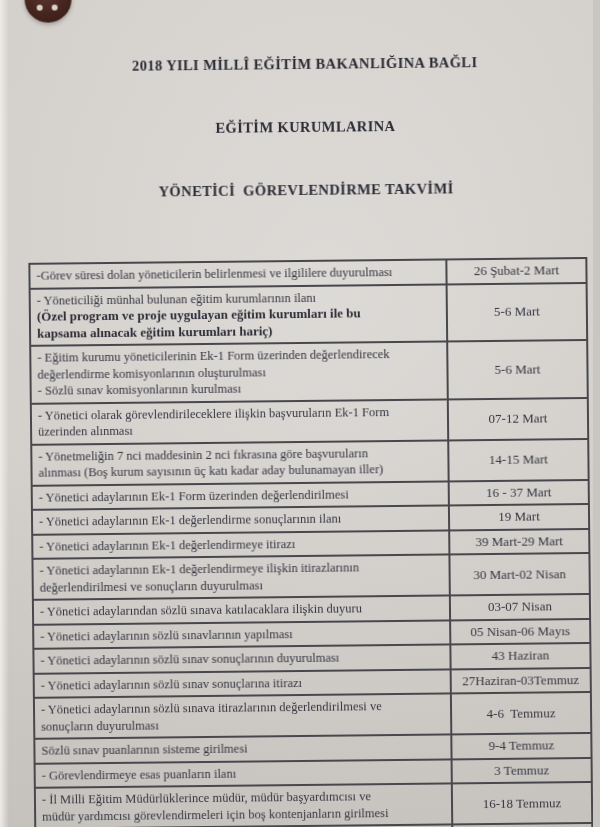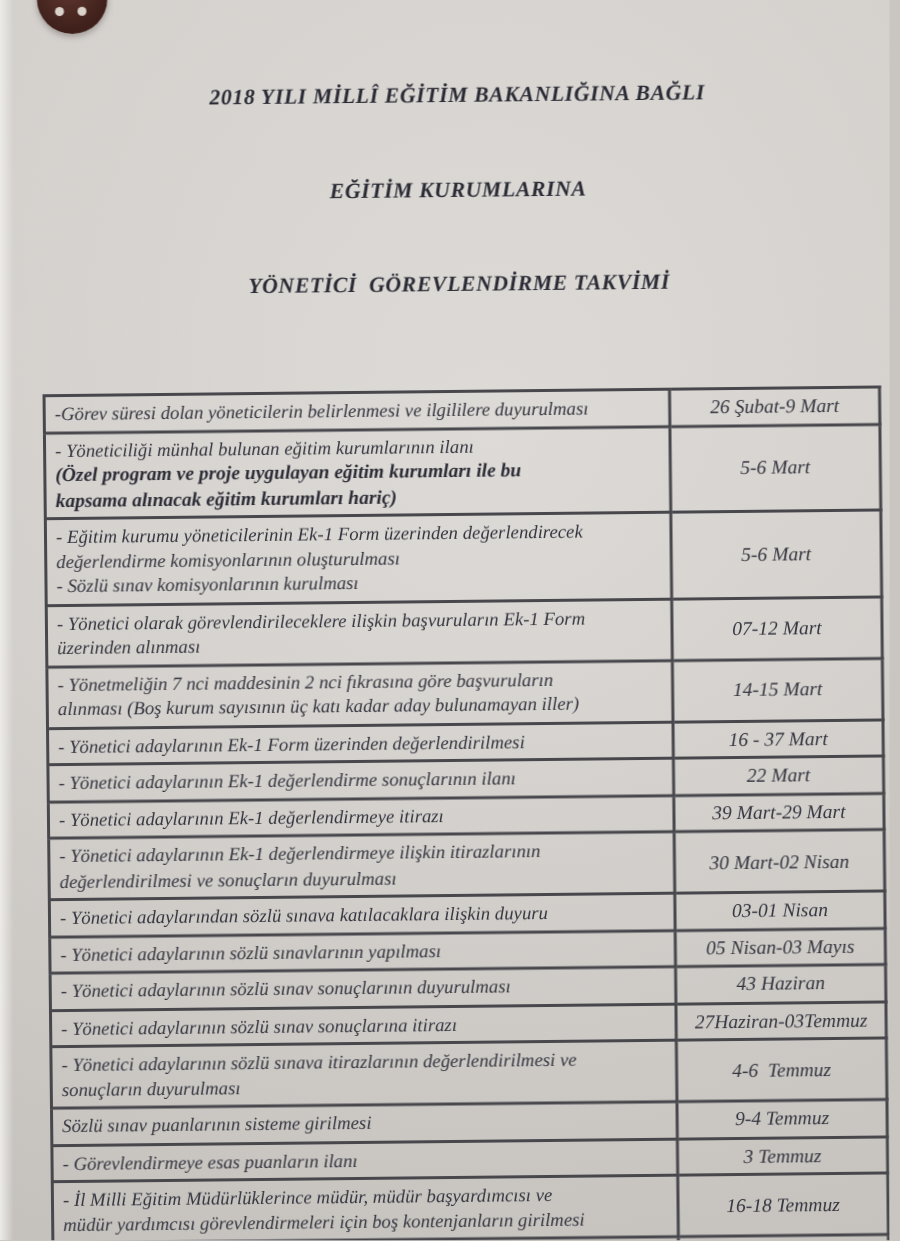--- a/index.html
+++ b/index.html
@@ -16,21 +16,20 @@
     background: #c9c6c2;
     font-family: "Liberation Serif", "DejaVu Serif", serif;
   }
   .photo {
     position: relative;
     width: 593px; height: 827px;
     overflow: hidden;
     background:
       radial-gradient(140% 110% at 55% 35%, rgba(255,255,255,0.10), rgba(70,64,58,0.12)),
       linear-gradient(180deg, #dbd8d4 0%, #d8d5d1 55%, #cfccc8 100%);
-    font-style: italic;
   }
   .edge-strip {
     position: absolute; left: 0; top: 0;
     width: 9px; height: 100%;
     background: linear-gradient(90deg, #edebe7, rgba(237,235,231,0));
     z-index: 3;
   }
   .tilt {
     position: absolute; left: 0; top: 0; width: 600px;
     transform: rotate(-0.6deg);
@@ -112,21 +111,21 @@
     <div class="title">
       <div>2018 YILI MİLLÎ EĞİTİM BAKANLIĞINA BAĞLI</div>
       <div>EĞİTİM KURUMLARINA</div>
       <div>YÖNETİCİ  GÖREVLENDİRME TAKVİMİ</div>
     </div>
 
     <table class="schedule">
       <tbody>
           <tr>
             <td class="task"><span>-Görev süresi dolan yöneticilerin belirlenmesi ve ilgililere duyurulması</span></td>
-            <td class="date">26 Şubat-9 Mart</td>
+            <td class="date">26 Şubat-2 Mart</td>
           </tr>
           <tr>
             <td class="task"><span>- Yöneticiliği münhal bulunan eğitim kurumlarının ilanı</span><div class="task-bold">(Özel program ve proje uygulayan eğitim kurumları ile bu
 kapsama alınacak eğitim kurumları hariç)</div></td>
             <td class="date">5-6 Mart</td>
           </tr>
           <tr>
             <td class="task"><span>- Eğitim kurumu yöneticilerinin Ek-1 Form üzerinden değerlendirecek
 değerlendirme komisyonlarının oluşturulması
 - Sözlü sınav komisyonlarının kurulması</span></td>
@@ -141,38 +140,38 @@
             <td class="task"><span>- Yönetmeliğin 7 nci maddesinin 2 nci fıkrasına göre başvuruların
 alınması (Boş kurum sayısının üç katı kadar aday bulunamayan iller)</span></td>
             <td class="date">14-15 Mart</td>
           </tr>
           <tr>
             <td class="task"><span>- Yönetici adaylarının Ek-1 Form üzerinden değerlendirilmesi</span></td>
             <td class="date">16 - 37 Mart</td>
           </tr>
           <tr>
             <td class="task"><span>- Yönetici adaylarının Ek-1 değerlendirme sonuçlarının ilanı</span></td>
-            <td class="date">22 Mart</td>
+            <td class="date">19 Mart</td>
           </tr>
           <tr>
             <td class="task"><span>- Yönetici adaylarının Ek-1 değerlendirmeye itirazı</span></td>
             <td class="date">39 Mart-29 Mart</td>
           </tr>
           <tr>
             <td class="task"><span>- Yönetici adaylarının Ek-1 değerlendirmeye ilişkin itirazlarının
 değerlendirilmesi ve sonuçların duyurulması</span></td>
             <td class="date">30 Mart-02 Nisan</td>
           </tr>
           <tr>
             <td class="task"><span>- Yönetici adaylarından sözlü sınava katılacaklara ilişkin duyuru</span></td>
-            <td class="date">03-01 Nisan</td>
+            <td class="date">03-07 Nisan</td>
           </tr>
           <tr>
             <td class="task"><span>- Yönetici adaylarının sözlü sınavlarının yapılması</span></td>
-            <td class="date">05 Nisan-03 Mayıs</td>
+            <td class="date">05 Nisan-06 Mayıs</td>
           </tr>
           <tr>
             <td class="task"><span>- Yönetici adaylarının sözlü sınav sonuçlarının duyurulması</span></td>
             <td class="date">43 Haziran</td>
           </tr>
           <tr>
             <td class="task"><span>- Yönetici adaylarının sözlü sınav sonuçlarına itirazı</span></td>
             <td class="date">27Haziran-03Temmuz</td>
           </tr>
           <tr>

